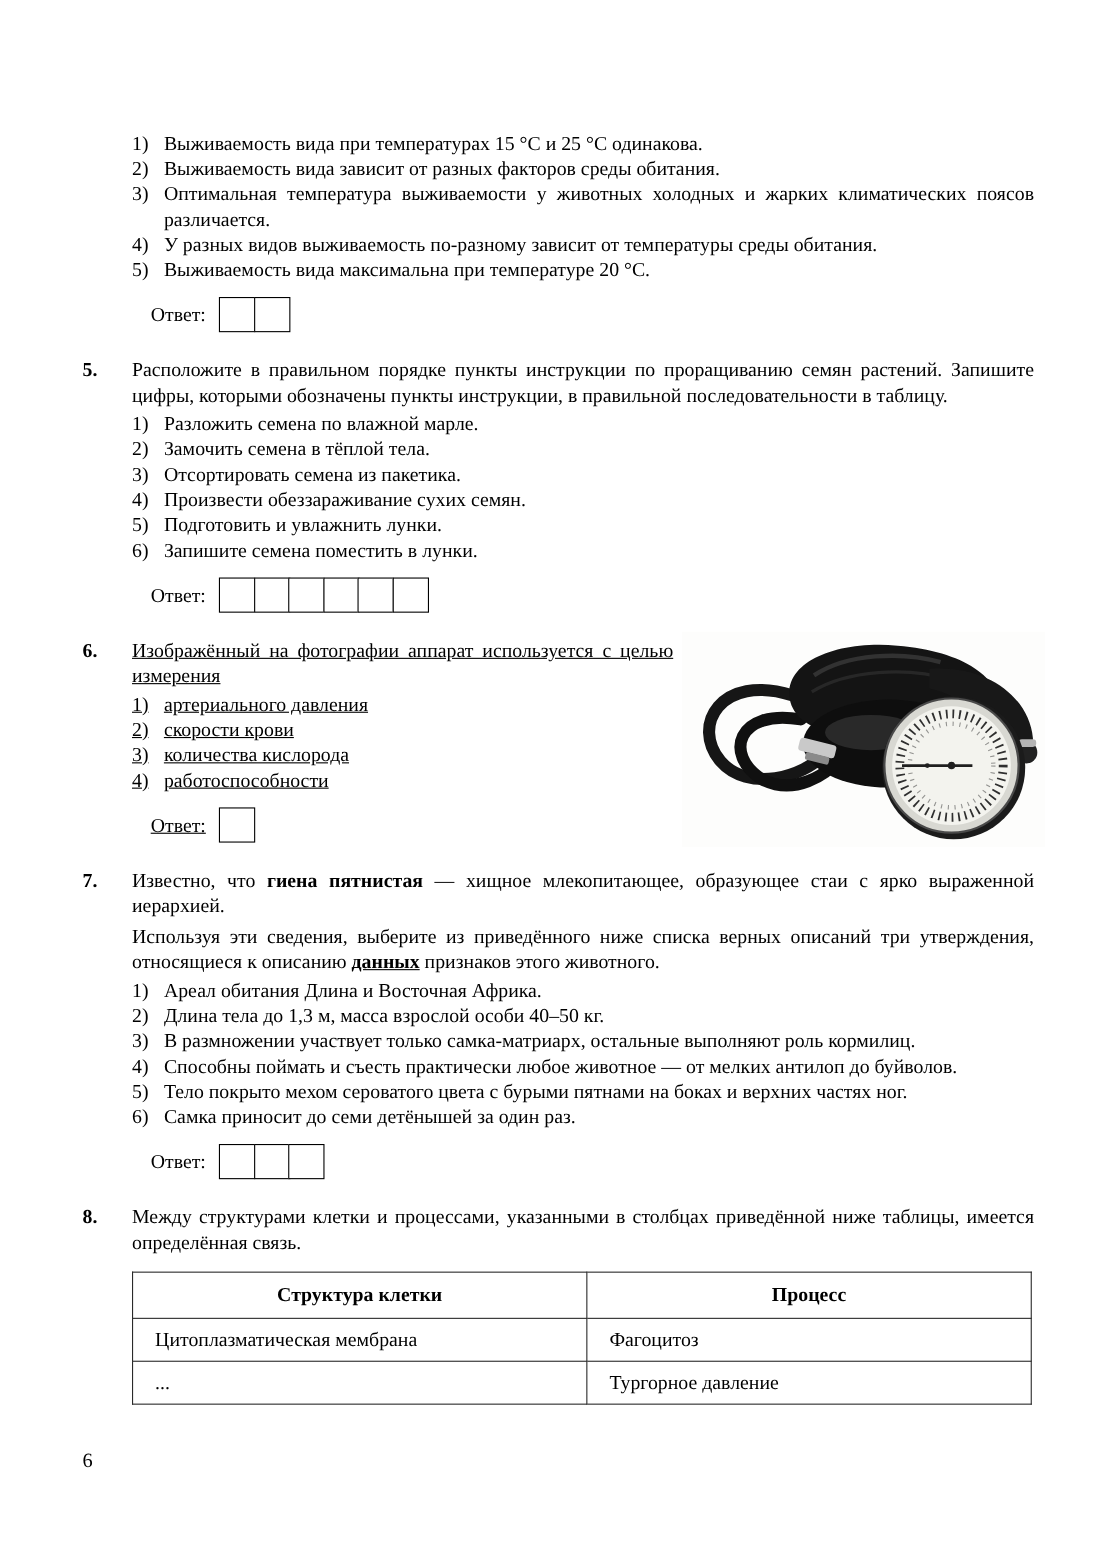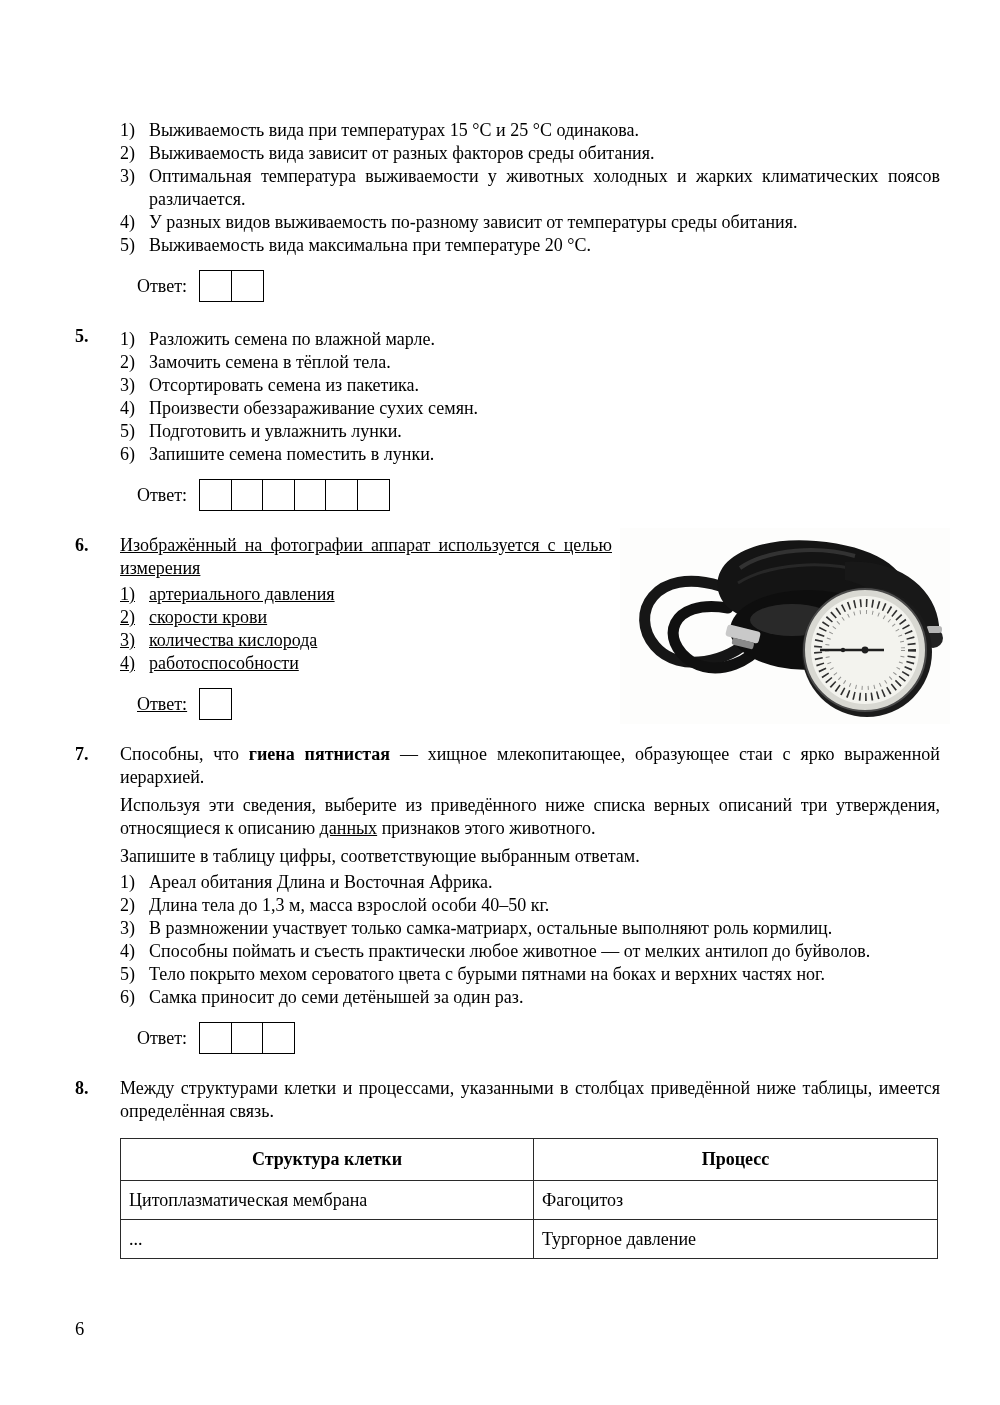--- a/index.html
+++ b/index.html
@@ -14,30 +14,30 @@
   .options { margin-top:3px; }
   .opt { display:flex; }
   .opt-num { width:29px; flex-shrink:0; }
   .opt-text { flex:1; text-align:justify; }
   .answer-row { display:flex; align-items:center; margin-top:13px;margin-left:17px; }
   .answer-label { margin-right:12px; }
   .answer-cells { display:flex; }
   .answer-cell { width:33px; height:32px; border:1.5px solid #000; margin-left:-1.5px; background:#fff; }
   .answer-cell:first-child { margin-left:0; }
   .bold { font-weight:bold;margin-top:36px; }
-  .boldu { font-weight:normal; text-decoration:underline; }
+  .boldu { font-weight:bold; text-decoration:underline; }
   
   .q6-cols { position:relative;text-decoration:underline; }
   .q6-left { width:492px; }
   .q6-photo { position:absolute; left:500px; top:-6px; width:330px; height:196px; }
   
   .q8-table { border-collapse:collapse; width:818px; margin-top:15px; }
   .q8-table th, .q8-table td { border:1.5px solid #2a2a2a; }
   .q8-table th { height:42px; font-weight:bold; text-align:center; }
-  .q8-table td { height:39px; padding-left:8px; text-align:left; }
+  .q8-table td { height:39px; padding-left:20px; text-align:left; }
   .q8-table .col1 { width:413px; }
   .page-num { position:absolute; left:75px; top:1318px; font-size:18.5px; }
 </style>
 </head>
 <body>
 
 <div class="sheet">
 
   <div class="qblock">
     <div class="qnum"></div>
@@ -70,20 +70,21 @@
           <div class="answer-cell"></div>
           <div class="answer-cell"></div>
         </div>
       </div>
     </div>
   </div>
 
   <div class="qblock">
     <div class="qnum">5.</div>
     <div class="qbody">
+      <div class="stem">Расположите в правильном порядке пункты инструкции по проращиванию семян растений. Запишите цифры, которыми обозначены пункты инструкции, в правильной последовательности в таблицу.</div>
       <div class="options">
         <div class="opt">
             <span class="opt-num">1)</span>
             <span class="opt-text">Разложить семена по влажной марле.</span>
           </div>
         <div class="opt">
             <span class="opt-num">2)</span>
             <span class="opt-text">Замочить семена в тёплой тела.</span>
           </div>
         <div class="opt">
@@ -177,23 +178,22 @@
         <line x1="200" y1="122" x2="264" y2="122" stroke="#1f1f1f" stroke-width="2.6"></line>
         <circle cx="245" cy="122" r="3.4" fill="#1f1f1f"></circle>
         <circle cx="223" cy="122" r="2.2" fill="#1f1f1f"></circle>
       </svg>
     </div>
   </div>
 
   <div class="qblock">
     <div class="qnum">7.</div>
     <div class="qbody">
-      <div class="stem"><span>Способны, что </span><span class="bold">гиена пятнистая</span><span> — хищное млекопитающее, образующее стаи с ярко выраженной иерархией.</span></div>
+      <div class="stem"><span>Известно, что </span><span class="bold">гиена пятнистая</span><span> — хищное млекопитающее, образующее стаи с ярко выраженной иерархией.</span></div>
       <div class="stem"><span>Используя эти сведения, выберите из приведённого ниже списка верных описаний три утверждения, относящиеся к описанию </span><span class="boldu">данных</span><span> признаков этого животного.</span></div>
-      <div class="stem">Запишите в таблицу цифры, соответствующие выбранным ответам.</div>
       <div class="options">
         <div class="opt">
             <span class="opt-num">1)</span>
             <span class="opt-text">Ареал обитания Длина и Восточная Африка.</span>
           </div>
         <div class="opt">
             <span class="opt-num">2)</span>
             <span class="opt-text">Длина тела до 1,3 м, масса взрослой особи 40–50 кг.</span>
           </div>
         <div class="opt">

